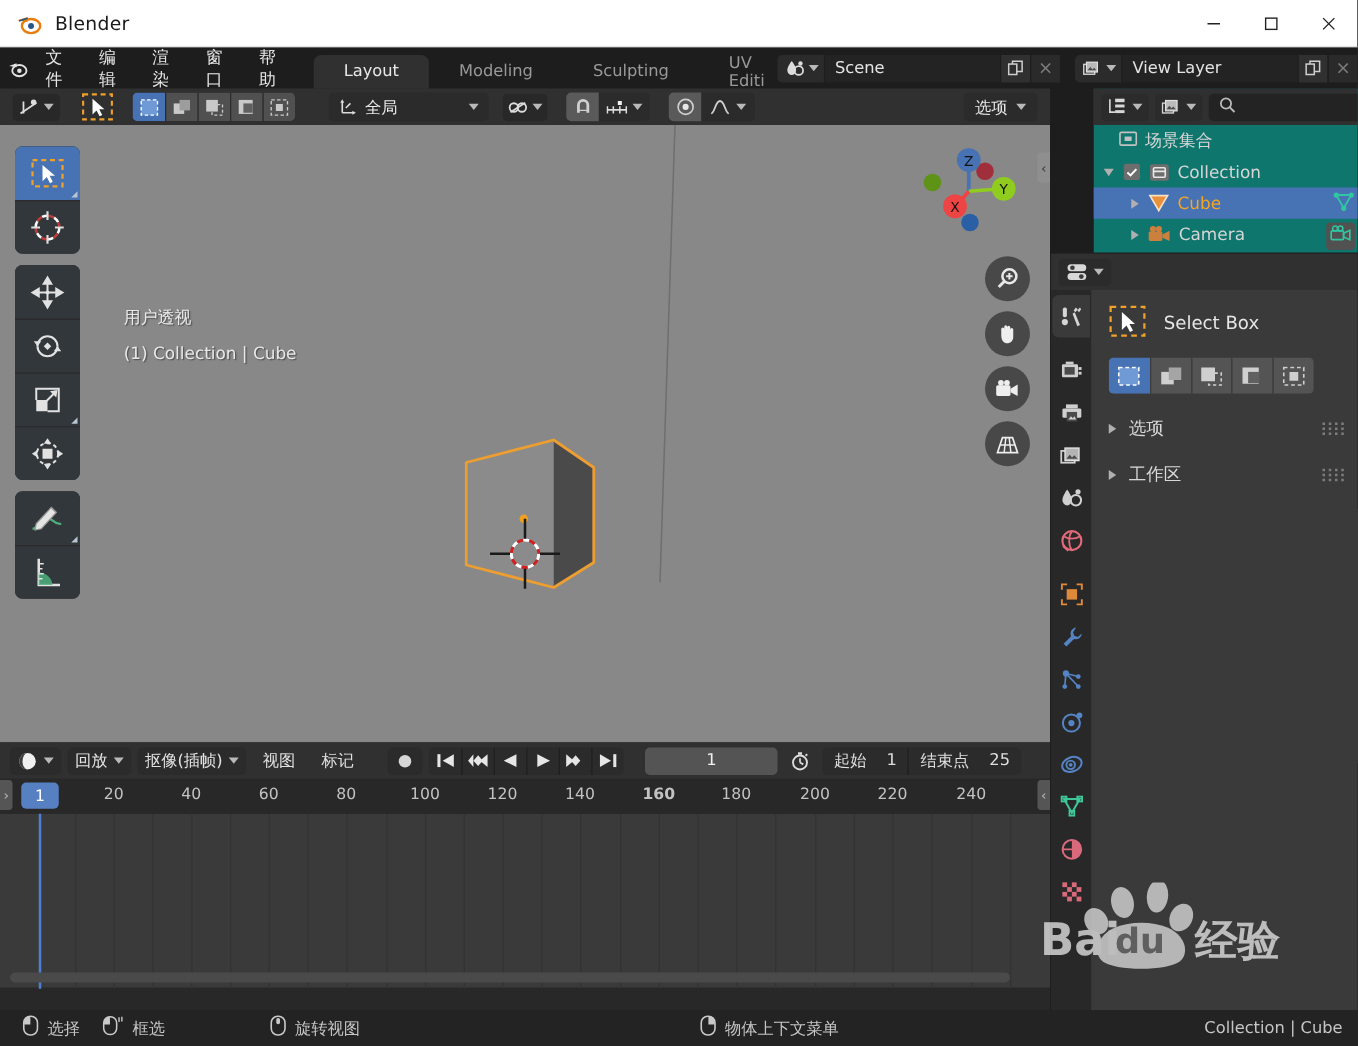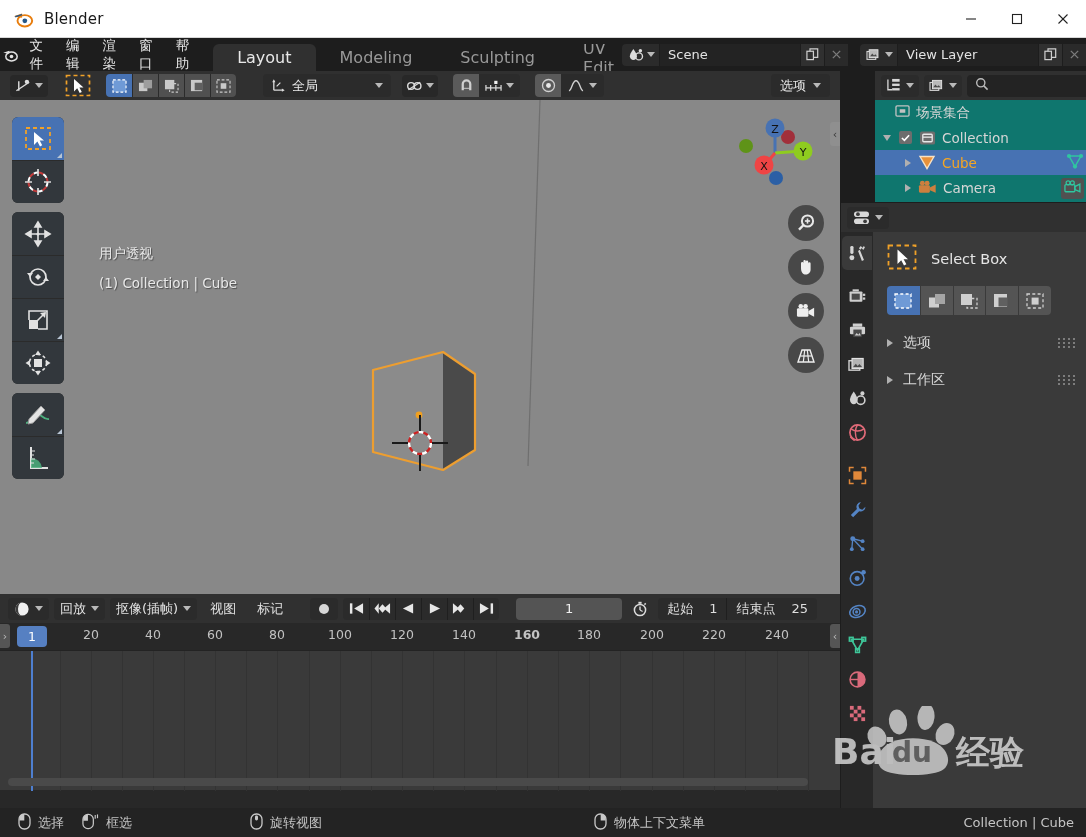--- a/index.html
+++ b/index.html
@@ -27,21 +27,21 @@
     position: absolute; left:0; top: 38px; width: 1086px; height: 33px;
     background: #1d1d1d; display:flex; align-items: center;
   }
   .bl-icon { width:30px; height:33px; display:flex; align-items:center; justify-content:center;}
   .menu-item {
     font-size: 13.5px; color: #e6e6e6; padding: 0 9px; height: 24px;
     display:flex; align-items:center; border-radius:3px; cursor:default;
   }
   .ws-tabs { display:flex; align-items:flex-end; height:33px; margin-left: 10px; }
   .ws-tab {
-    font-size: 16px; color: #999; padding: 0 24px; height: 27px;
+    font-size: 13px; color: #999; padding: 0 24px; height: 27px;
     display:flex; align-items:center; border-radius: 6px 6px 0 0;
   }
   .ws-tab.active { background:#303030; color:#e8e8e8; }
   .ws-tab.clipped { overflow:hidden; }
 
   .scene-group { display:flex; align-items:flex-start; height:22px; margin-left: 8px; }
   .sg-icon {
     background:#2b2b2b; border-radius:4px 0 0 4px; height:22px; padding:0 4px 0 6px;
     display:flex; align-items:center; gap:3px; border-right:1px solid #1d1d1d;
   }
@@ -1155,21 +1155,21 @@
       <span>
         <svg width="17" height="17" viewBox="0 0 18 17">
           <rect x="1" y="1" width="11" height="15" rx="5.2" fill="none" stroke="#c9c9c9" stroke-width="1.3"></rect>
           <path d="M1.3 7.6 L1.3 5 A5 5 0 0 1 6.3 1 L6.3 7.6 Z" fill="#c9c9c9"></path>
           <line x1="14" y1="1.5" x2="14" y2="5.5" stroke="#c9c9c9" stroke-width="1.2"></line>
           <line x1="16.4" y1="1" x2="16.4" y2="5" stroke="#c9c9c9" stroke-width="1.2"></line>
         </svg>
       </span>
       <span>框选</span>
     </div>
-    <div class="sb-item" style="margin-left:118px;">
+    <div class="sb-item" style="margin-left:84px;">
       <span>
         <svg width="13" height="17" viewBox="0 0 13 17">
           <rect x="1" y="1" width="11" height="15" rx="5.2" fill="none" stroke="#c9c9c9" stroke-width="1.3"></rect>
           <rect x="5" y="2.4" width="3" height="5" rx="1.4" fill="#c9c9c9"></rect>
         </svg>
       </span>
       <span>旋转视图</span>
     </div>
     <div class="sb-item" style="margin-left:272px;">
       <span>

